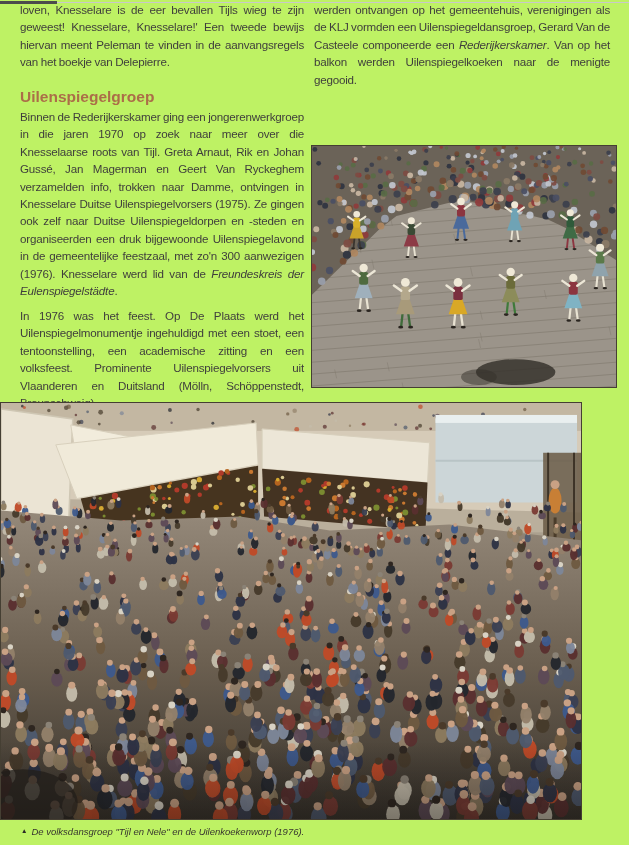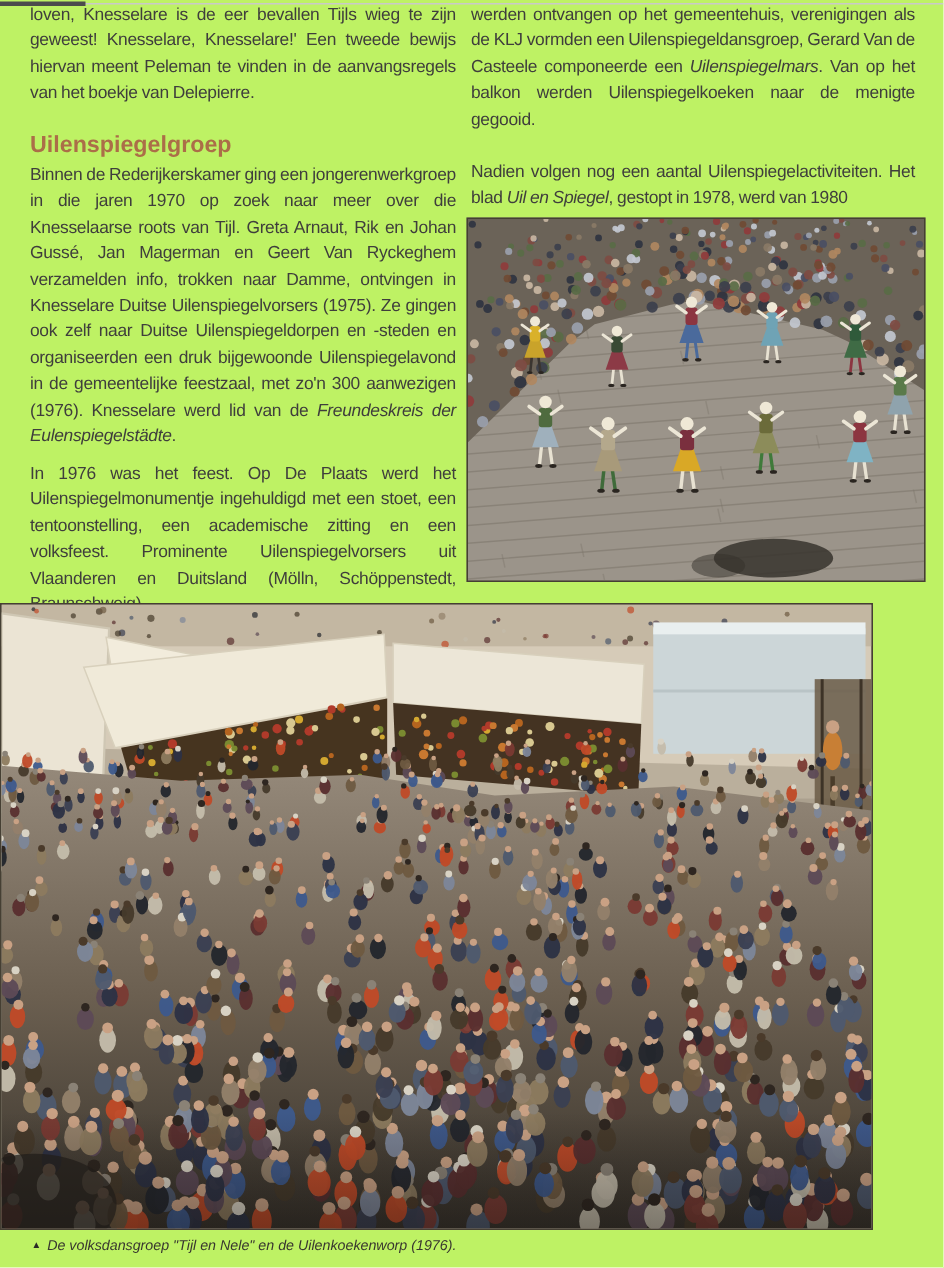--- a/index.html
+++ b/index.html
@@ -45,23 +45,22 @@
   </div>
 
   <p class="tblock col-left pos-l-para0"><span>loven, Knesselare is de eer bevallen Tijls wieg te zijn geweest! Knesselare, Knesselare!' Een tweede bewijs hiervan meent Peleman te vinden in de aanvangsregels van het boekje van Delepierre.</span></p>
 
   <h2 class="pos-heading">Uilenspiegelgroep</h2>
 
   <p class="tblock col-left pos-l-para1"><span>Binnen de Rederijkerskamer ging een jongerenwerkgroep in die jaren 1970 op zoek naar meer over die Knesselaarse roots van Tijl. Greta Arnaut, Rik en Johan Gussé, Jan Magerman en Geert Van Ryckeghem verzamelden info, trokken naar Damme, ontvingen in Knesselare Duitse Uilenspiegelvorsers (1975). Ze gingen ook zelf naar Duitse Uilenspiegeldorpen en -steden en organiseerden een druk bijgewoonde Uilenspiegelavond in de gemeentelijke feestzaal, met zo'n 300 aanwezigen (1976). Knesselare werd lid van de </span><i>Freundeskreis der Eulenspiegelstädte</i><span>.</span></p>
 
   <p class="tblock col-left pos-l-para2"><span>In 1976 was het feest. Op De Plaats werd het Uilenspiegelmonumentje ingehuldigd met een stoet, een tentoonstelling, een academische zitting en een volksfeest. Prominente Uilenspiegelvorsers uit Vlaanderen en Duitsland (Mölln, Schöppenstedt, Braunschweig)</span></p>
 
-  <p class="tblock col-right pos-r-para0"><span>werden ontvangen op het gemeentehuis, verenigingen als de KLJ vormden een Uilenspiegeldansgroep, Gerard Van de Casteele componeerde een </span><i>Uilenspiegelmars</i><span>. Van op het balkon werden Uilenspiegelkoeken naar de menigte gegooid.</span></p>
+  <p class="tblock col-right pos-r-para0"><span>werden ontvangen op het gemeentehuis, verenigingen als de KLJ vormden een Uilenspiegeldansgroep, Gerard Van de Casteele componeerde een </span><i>Rederijkerskamer</i><span>. Van op het balkon werden Uilenspiegelkoeken naar de menigte gegooid.</span></p>
 
-  <p class="tblock col-right pos-r-para1"><span>Nadien volgen nog een aantal Uilenspiegelactiviteiten. Het blad </span><i>Uil en Spiegel</i><span>, gestopt in 1978, werd van 1980</span></p>
 
   <figure class="photo photo-dancers" aria-label="Volksdansgroep in historische kostuums danst in een kring op een houten podium, omringd door toeschouwers">
     <svg id="dancers-svg" viewBox="0 0 306 243" preserveAspectRatio="none">
         <rect x="0" y="0" width="306" height="243" fill="#9b948a"></rect>
         <line x1="0" y1="14" x2="306" y2="-10" stroke="#7c756a" stroke-width="1" opacity="0.55"></line>
         <line x1="0" y1="26" x2="306" y2="2" stroke="#7c756a" stroke-width="1" opacity="0.55"></line>
         <line x1="0" y1="38" x2="306" y2="14" stroke="#7c756a" stroke-width="1" opacity="0.55"></line>
         <line x1="0" y1="50" x2="306" y2="26" stroke="#7c756a" stroke-width="1" opacity="0.55"></line>
         <line x1="0" y1="62" x2="306" y2="38" stroke="#7c756a" stroke-width="1" opacity="0.55"></line>
         <line x1="0" y1="74" x2="306" y2="50" stroke="#7c756a" stroke-width="1" opacity="0.55"></line>

